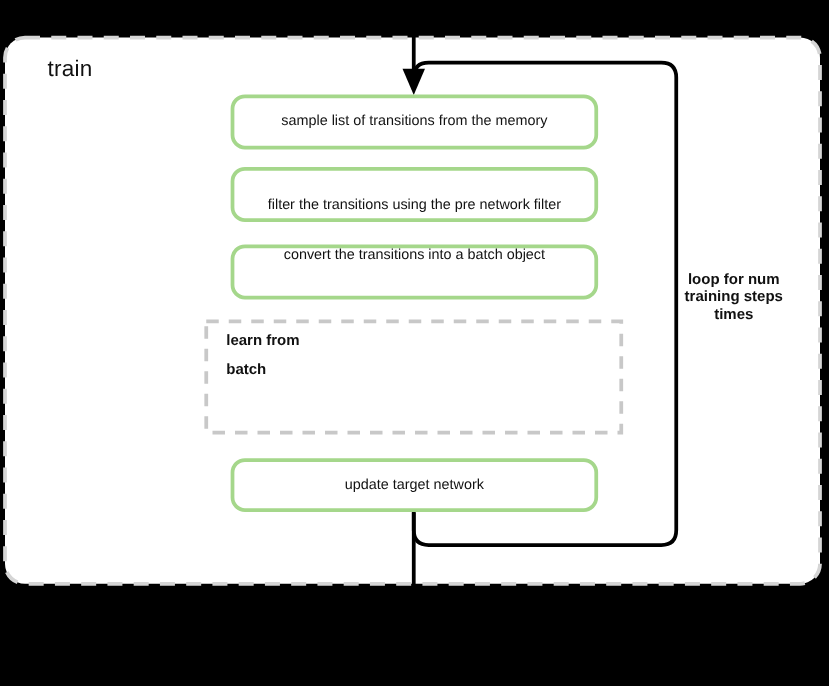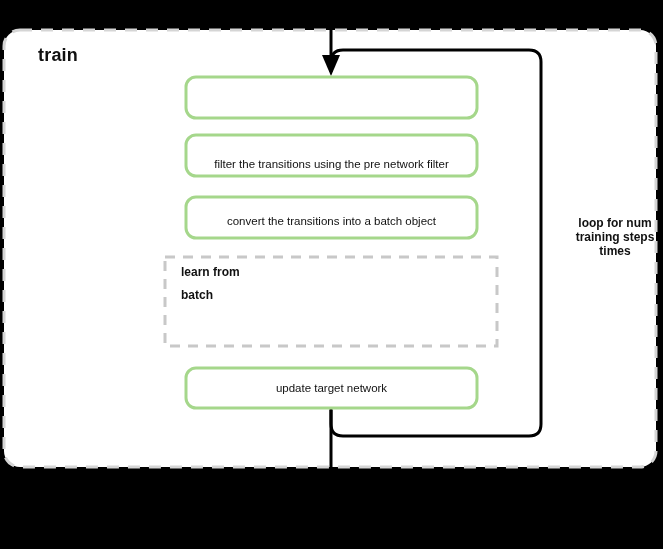--- a/index.html
+++ b/index.html
@@ -23,55 +23,54 @@
   }
   .label {
     position: absolute;
     z-index: 1;
     color: #111111;
   }
   .container-title {
     left: 38px;
     top: 45px;
     font-size: 18px;
-    font-weight: bold;
+    font-weight: normal;
     letter-spacing: 0.2px;
   }
   .node-label {
     left: 186px;
     width: 291px;
     display: flex;
     align-items: center;
     justify-content: center;
     text-align: center;
     font-size: 11.5px;
     line-height: 13px;
   }
   .node-label.n1 { top: 77px;  height: 41px; }
   .node-label.n2 { top: 135px; height: 58px; }
-  .node-label.n3 { top: 197px; height: 48px; }
+  .node-label.n3 { top: 180px; height: 48px; }
   .node-label.n5 { top: 368px; height: 41px; }
   .learn-label {
     left: 181px;
     top: 261px;
     font-size: 12px;
     font-weight: bold;
     line-height: 23px;
     white-space: pre-line;
   }
   .loop-label {
     left: 542px;
     top: 216px;
     width: 90px;
     text-align: center;
     font-size: 12px;
     font-weight: bold;
     line-height: 14px;
     white-space: pre-line;
-    padding-left: 28px;
   }
 </style>
 </head>
 <body>
 
 <div class="stage">
 
   <svg width="663" height="549" viewBox="0 0 663 549">
 
     <rect x="4" y="30" width="652" height="437" rx="16" ry="16" fill="#ffffff" stroke="#d5d5d5" stroke-width="3" stroke-dasharray="12 9"></rect>
@@ -89,20 +88,21 @@
     <rect x="186" y="135" width="291" height="41" rx="10" ry="10" fill="#ffffff" stroke="#a5d78b" stroke-width="3"></rect>
     <rect x="186" y="197" width="291" height="41" rx="10" ry="10" fill="#ffffff" stroke="#a5d78b" stroke-width="3"></rect>
 
     <rect x="165" y="257" width="332" height="89" fill="#ffffff" stroke="#c8c8c8" stroke-width="3" stroke-dasharray="10 8"></rect>
 
     <rect x="186" y="368" width="291" height="40" rx="10" ry="10" fill="#ffffff" stroke="#a5d78b" stroke-width="3"></rect>
   </svg>
 
   <div class="label container-title">train</div>
 
+  <div class="label node-label n1">sample list of transitions from the memory</div>
 
   <div class="label node-label n2">filter the transitions using the pre network filter</div>
 
   <div class="label node-label n3">convert the transitions into a batch object</div>
 
   <div class="label learn-label">learn from
 batch</div>
 
   <div class="label node-label n5">update target network</div>
 

